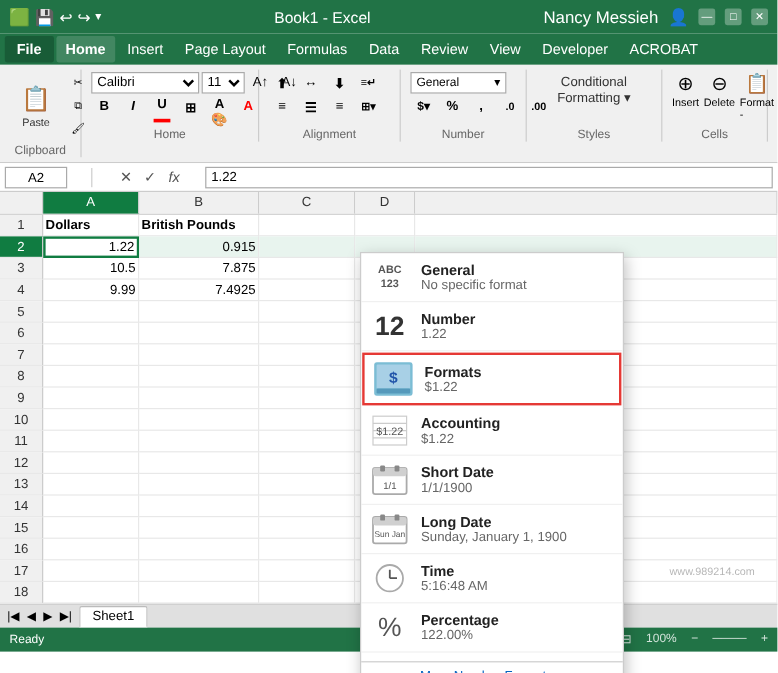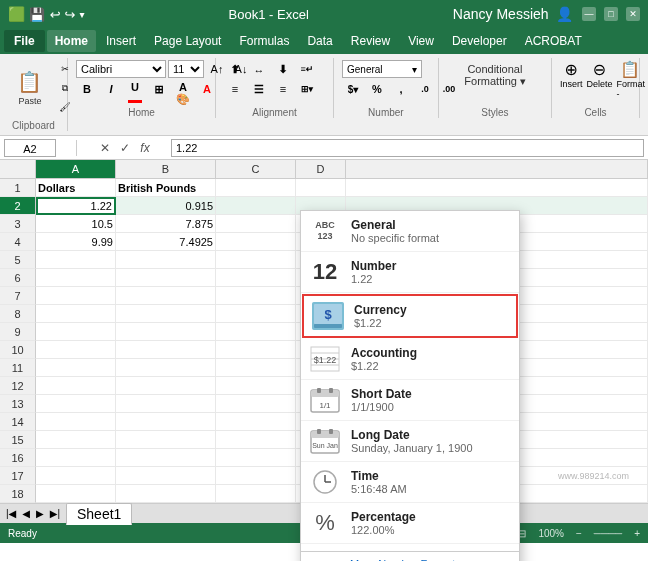--- a/index.html
+++ b/index.html
@@ -279,21 +279,21 @@
       gap: 16px;
       justify-content: space-between;
     }
     .status-left { display: flex; gap: 16px; }
     .status-right { display: flex; gap: 12px; color: rgba(255,255,255,0.8); font-size: 10px; }
     .sheet-tab {
       padding: 2px 10px;
       background: #c8c8c8;
       border: 1px solid #bbb;
       border-bottom: none;
-      font-size: 14px;
+      font-size: 11px;
       cursor: pointer;
       border-radius: 2px 2px 0 0;
     }
     .sheet-tab.active { background: #fff; border-bottom: 1px solid #fff; }
 
     
     .big-ribbon-btn {
       display: flex;
       flex-direction: column;
       align-items: center;
@@ -668,21 +668,21 @@
       <div class="format-option selected-option">
         <div class="format-icon currency-icon">
           <svg width="32" height="28" viewBox="0 0 32 28">
             <rect x="0" y="0" width="32" height="28" fill="#7bbdd4" rx="2"></rect>
             <rect x="2" y="2" width="28" height="20" fill="#a8d0e6" rx="1"></rect>
             <text x="16" y="17" text-anchor="middle" fill="#2255aa" font-size="13" font-weight="bold">$</text>
             <rect x="2" y="22" width="28" height="4" fill="#5599bb" rx="1"></rect>
           </svg>
         </div>
         <div class="format-text">
-          <span class="format-name">Currency</span>
+          <span class="format-name">Formats</span>
           <span class="format-example">$1.22</span>
         </div>
       </div>
 
       <div class="format-option">
         <div class="format-icon" style="font-size:13px;color:#333;">
           <svg width="32" height="28" viewBox="0 0 32 28">
             <rect x="2" y="2" width="28" height="24" fill="none" stroke="#ccc" stroke-width="1"></rect>
             <line x1="2" y1="8" x2="30" y2="8" stroke="#ccc" stroke-width="1"></line>
             <line x1="2" y1="14" x2="30" y2="14" stroke="#ccc" stroke-width="1"></line>

